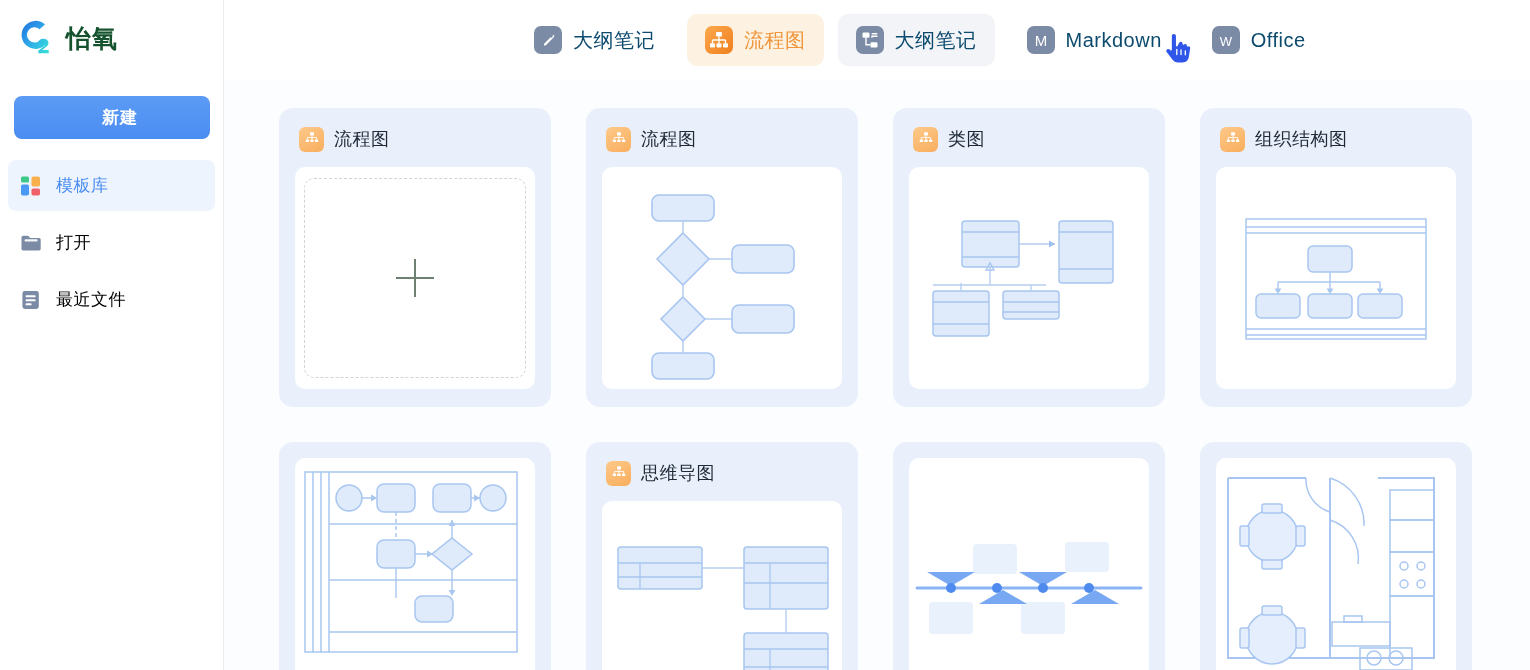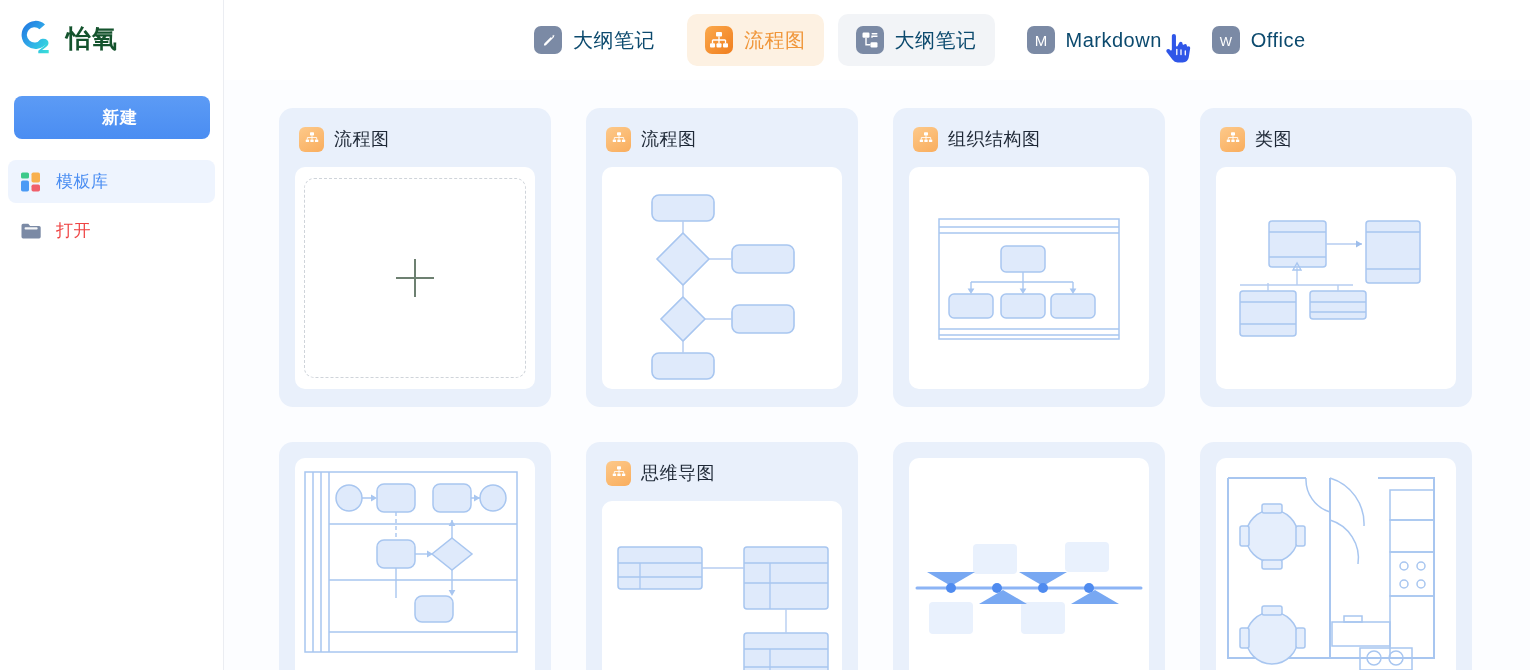--- a/index.html
+++ b/index.html
@@ -33,26 +33,26 @@
     background: linear-gradient(180deg,#5c9bf5 0%,#4a8df2 100%);
     color: #fff; border: none; border-radius: 8px;
     font-size: 17px; font-weight: 700; letter-spacing: 1px;
     font-family: "Liberation Sans", sans-serif;
     cursor: pointer;
     padding-left: 17px;
   }
   .nav { margin-top: 21px; padding: 0 8px; }
   .nav-item {
     display:flex; align-items:center; gap: 14px;
-    height: 43px; padding: 0 12px;
+    height: 51px; padding: 0 12px;
     border-radius: 8px;
     cursor: pointer;
     margin-bottom: 6px;
   }
-  .nav-item .nav-label { font-size: 17px; color: #ef4444; letter-spacing: .5px; }
+  .nav-item .nav-label { font-size: 17px; color: #000000; letter-spacing: .5px; }
   .nav-item.active { background: #eef4fe; }
   .nav-item.active .nav-label { color: #4a8df2; }
   .nav-icon { width: 22px; height: 22px; flex:0 0 22px; display:block; }
 
   
   .main { flex: 1 1 auto; height: 670px; position: relative; background:#fcfdff; overflow:hidden; }
 
   .topbar {
     height: 80px; display:flex; align-items:center;
     padding-left: 292px; gap: 0px;
@@ -163,20 +163,31 @@
       <div class="nav-item">
         <span class="nav-icon">
           <svg width="22" height="22" viewBox="0 0 22 22">
             <path d="M1.5 5.4 a1.6 1.6 0 0 1 1.6-1.6 h5.2 l1.8 2.2 h9 a1.6 1.6 0 0 1 1.6 1.6 v9.2 a1.6 1.6 0 0 1-1.6 1.6 h-16 a1.6 1.6 0 0 1-1.6-1.6 z" fill="#7b8aa5"></path>
             <rect x="4.6" y="7.3" width="13" height="2.3" rx=".8" fill="#fff" opacity=".92"></rect>
           </svg>
         </span>
         <span class="nav-label">打开</span>
       </div>
 
+      <div class="nav-item">
+        <span class="nav-icon">
+          <svg width="22" height="22" viewBox="0 0 22 22">
+            <rect x="2.4" y="2" width="16.4" height="18" rx="2.4" fill="#7b8aa5"></rect>
+            <rect x="5.6" y="6.2" width="10" height="2.1" rx=".9" fill="#fff"></rect>
+            <rect x="5.6" y="10.2" width="10" height="2.1" rx=".9" fill="#fff"></rect>
+            <rect x="5.6" y="14.2" width="6" height="2.1" rx=".9" fill="#fff"></rect>
+          </svg>
+        </span>
+        <span class="nav-label">最近文件</span>
+      </div>
 
     </nav>
   </aside>
 
   <section class="main">
 
     <div class="topbar">
 
       <div class="tab">
         <span class="tab-icon">
@@ -305,79 +316,79 @@
           <div class="card-head">
             <span class="card-badge">
               <svg width="16" height="16" viewBox="0 0 24 24">
                 <rect x="9" y="2" width="6" height="4.6" rx="1" fill="#fff"></rect>
                 <path d="M12 6.6 v3.2 M5 9.8 h14 M5 9.8 v2.8 M12 9.8 v2.8 M19 9.8 v2.8" stroke="#fff" stroke-width="1.3" fill="none"></path>
                 <rect x="2.6" y="12.6" width="5" height="4" rx="1" fill="#fff"></rect>
                 <rect x="9.5" y="12.6" width="5" height="4" rx="1" fill="#fff"></rect>
                 <rect x="16.4" y="12.6" width="5" height="4" rx="1" fill="#fff"></rect>
               </svg>
             </span>
-            <span class="card-title">组织结构图</span>
-          </div>
-          <div class="thumb">
-            <svg width="236" height="215" viewBox="0 0 236 215">
-              <g stroke="#a8c6f0" stroke-width="1.5" fill="none">
-                <rect x="28" y="48" width="180" height="120"></rect>
-                <path d="M28 56 h180 M28 62 h180 M28 158 h180 M28 164 h180"></path>
-              </g>
+            <span class="card-title">类图</span>
+          </div>
+          <div class="thumb">
+            <svg width="236" height="215" viewBox="0 0 236 215">
               <g stroke="#a8c6f0" stroke-width="1.5" fill="#dfeafb">
-                <rect x="90" y="75" width="44" height="26" rx="5"></rect>
-                <rect x="38" y="123" width="44" height="24" rx="5"></rect>
-                <rect x="90" y="123" width="44" height="24" rx="5"></rect>
-                <rect x="140" y="123" width="44" height="24" rx="5"></rect>
-              </g>
-              <g stroke="#a8c6f0" stroke-width="1.4" fill="none">
-                <path d="M112 101 v10 M60 111 h102 M60 111 v8 M112 111 v8 M162 111 v8"></path>
-              </g>
-              <g fill="#a8c6f0">
-                <path d="M60 123 l-3.4 -5.4 h6.8 z"></path>
-                <path d="M112 123 l-3.4 -5.4 h6.8 z"></path>
-                <path d="M162 123 l-3.4 -5.4 h6.8 z"></path>
-              </g>
+                <rect x="51" y="50" width="57" height="46" rx="3"></rect>
+                <rect x="148" y="50" width="54" height="62" rx="3"></rect>
+                <rect x="22" y="120" width="56" height="45" rx="3"></rect>
+                <rect x="92" y="120" width="56" height="28" rx="3"></rect>
+              </g>
+              <g stroke="#a8c6f0" stroke-width="1.3" fill="none">
+                <path d="M51 61 h57 M51 86 h57"></path>
+                <path d="M148 61 h54 M148 98 h54"></path>
+                <path d="M22 131 h56 M22 153 h56"></path>
+                <path d="M92 131 h56 M92 141 h56"></path>
+              </g>
+              <g stroke="#b6cdf1" stroke-width="1.4" fill="none">
+                <path d="M108 73 h36"></path>
+                <path d="M79 96 v18 M22 114 h113 M50 114 v-2 M50 114 v6 M120 114 v6"></path>
+              </g>
+              <path d="M144 73 l-6-3.4 v6.8 z" fill="#9dbdeb"></path>
+              <path d="M79 92 l-4 7 h8 z" fill="none" stroke="#a8c6f0" stroke-width="1.4"></path>
             </svg>
           </div>
         </div>
 
         <div class="card">
           <div class="card-head">
             <span class="card-badge">
               <svg width="16" height="16" viewBox="0 0 24 24">
                 <rect x="9" y="2" width="6" height="4.6" rx="1" fill="#fff"></rect>
                 <path d="M12 6.6 v3.2 M5 9.8 h14 M5 9.8 v2.8 M12 9.8 v2.8 M19 9.8 v2.8" stroke="#fff" stroke-width="1.3" fill="none"></path>
                 <rect x="2.6" y="12.6" width="5" height="4" rx="1" fill="#fff"></rect>
                 <rect x="9.5" y="12.6" width="5" height="4" rx="1" fill="#fff"></rect>
                 <rect x="16.4" y="12.6" width="5" height="4" rx="1" fill="#fff"></rect>
               </svg>
             </span>
-            <span class="card-title">类图</span>
-          </div>
-          <div class="thumb">
-            <svg width="236" height="215" viewBox="0 0 236 215">
+            <span class="card-title">组织结构图</span>
+          </div>
+          <div class="thumb">
+            <svg width="236" height="215" viewBox="0 0 236 215">
+              <g stroke="#a8c6f0" stroke-width="1.5" fill="none">
+                <rect x="28" y="48" width="180" height="120"></rect>
+                <path d="M28 56 h180 M28 62 h180 M28 158 h180 M28 164 h180"></path>
+              </g>
               <g stroke="#a8c6f0" stroke-width="1.5" fill="#dfeafb">
-                <rect x="51" y="50" width="57" height="46" rx="3"></rect>
-                <rect x="148" y="50" width="54" height="62" rx="3"></rect>
-                <rect x="22" y="120" width="56" height="45" rx="3"></rect>
-                <rect x="92" y="120" width="56" height="28" rx="3"></rect>
-              </g>
-              <g stroke="#a8c6f0" stroke-width="1.3" fill="none">
-                <path d="M51 61 h57 M51 86 h57"></path>
-                <path d="M148 61 h54 M148 98 h54"></path>
-                <path d="M22 131 h56 M22 153 h56"></path>
-                <path d="M92 131 h56 M92 141 h56"></path>
-              </g>
-              <g stroke="#b6cdf1" stroke-width="1.4" fill="none">
-                <path d="M108 73 h36"></path>
-                <path d="M79 96 v18 M22 114 h113 M50 114 v-2 M50 114 v6 M120 114 v6"></path>
-              </g>
-              <path d="M144 73 l-6-3.4 v6.8 z" fill="#9dbdeb"></path>
-              <path d="M79 92 l-4 7 h8 z" fill="none" stroke="#a8c6f0" stroke-width="1.4"></path>
+                <rect x="90" y="75" width="44" height="26" rx="5"></rect>
+                <rect x="38" y="123" width="44" height="24" rx="5"></rect>
+                <rect x="90" y="123" width="44" height="24" rx="5"></rect>
+                <rect x="140" y="123" width="44" height="24" rx="5"></rect>
+              </g>
+              <g stroke="#a8c6f0" stroke-width="1.4" fill="none">
+                <path d="M112 101 v10 M60 111 h102 M60 111 v8 M112 111 v8 M162 111 v8"></path>
+              </g>
+              <g fill="#a8c6f0">
+                <path d="M60 123 l-3.4 -5.4 h6.8 z"></path>
+                <path d="M112 123 l-3.4 -5.4 h6.8 z"></path>
+                <path d="M162 123 l-3.4 -5.4 h6.8 z"></path>
+              </g>
             </svg>
           </div>
         </div>
 
         <div class="card">
           <div class="thumb">
             <svg width="236" height="215" viewBox="0 0 236 215">
               <g stroke="#a8c6f0" stroke-width="1.5" fill="none">
                 <rect x="8" y="10" width="212" height="180"></rect>
                 <path d="M16 10 v180 M24 10 v180 M32 10 v180"></path>

